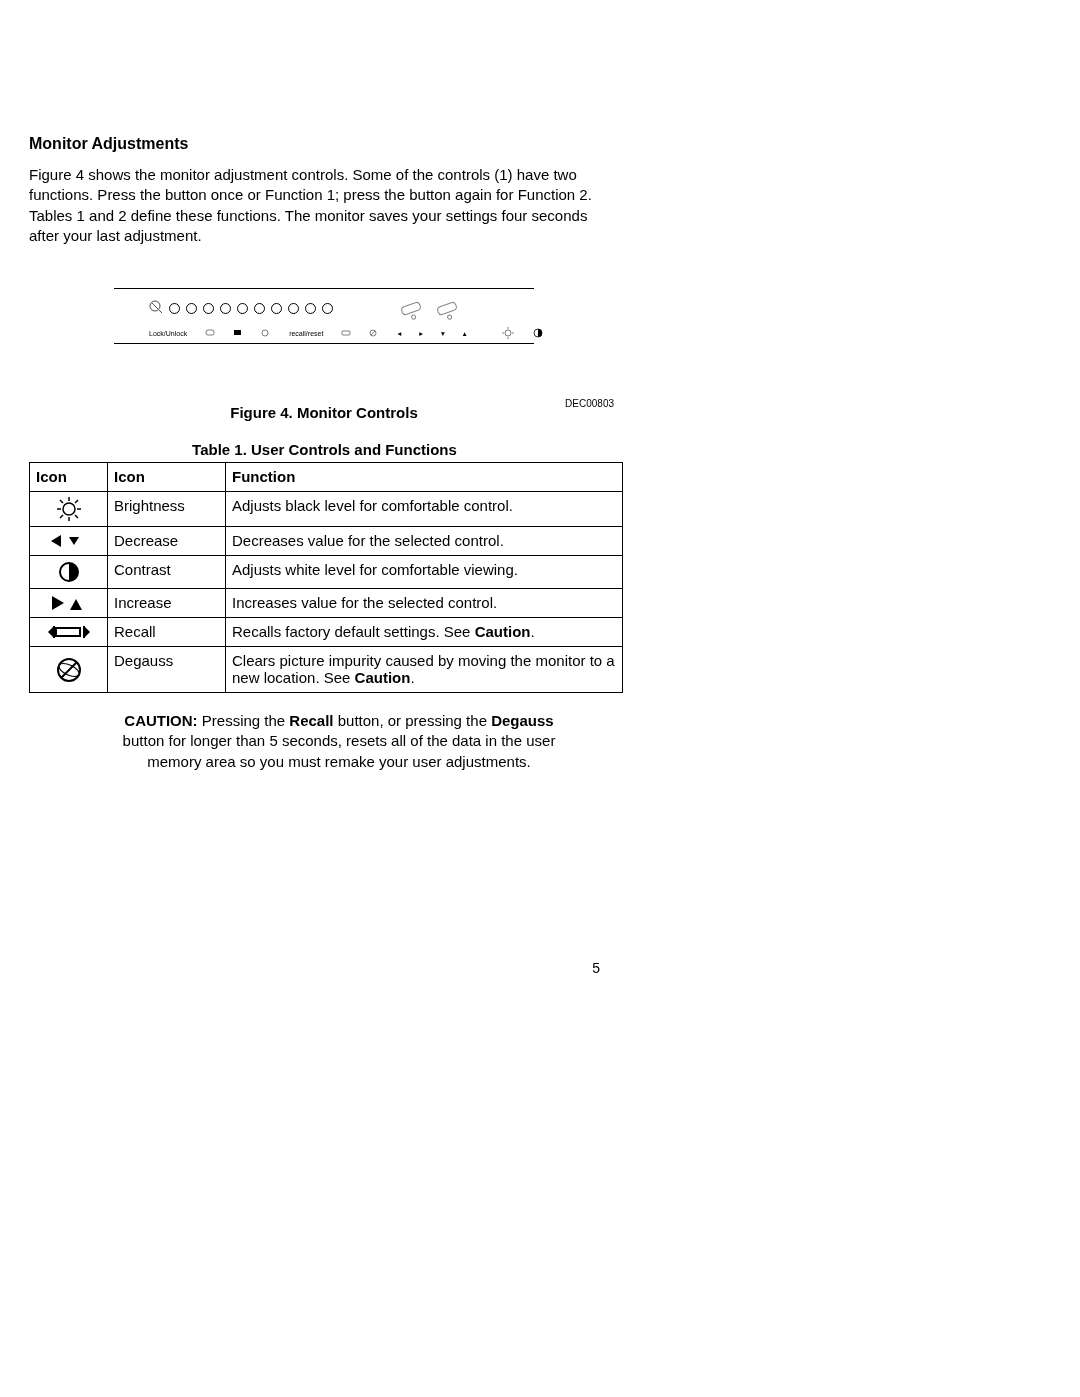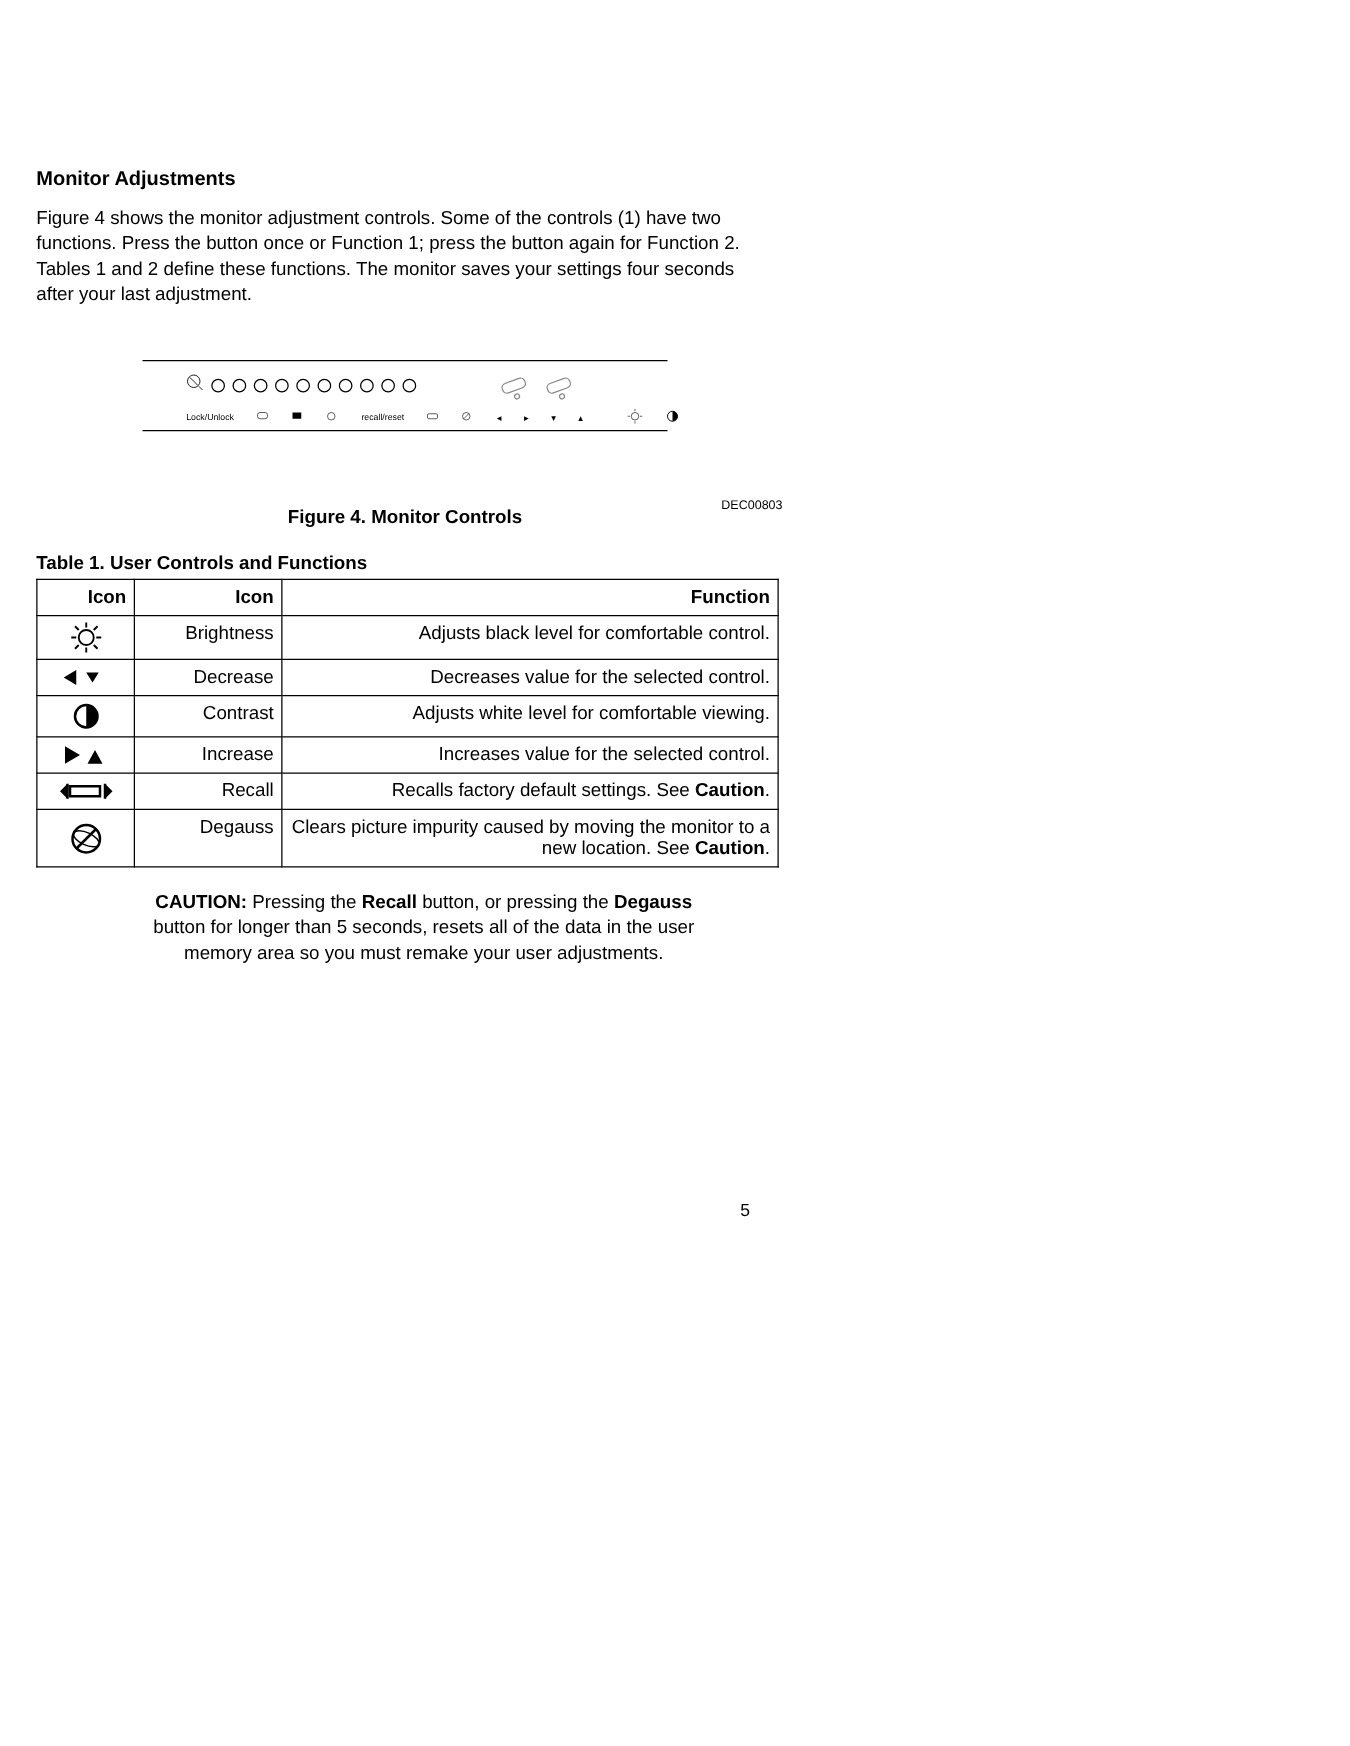--- a/index.html
+++ b/index.html
@@ -89,43 +89,44 @@
 
   .figcode-caption {
     position: relative;
     width: 530px;
     margin-left: 85px;
     margin-bottom: 6px;
   }
   .figcode {
     font-size: 10px;
     position: absolute;
-    right: 18px;
+    right: 30px;
     top: -6px;
     margin-left: 14px;
   }
   .figcaption {
     text-align: center;
     font-weight: bold;
     width: 420px;
   }
 
   .table-title {
     font-weight: bold;
     margin-bottom: 4px;
     margin-top: 20px;
+    text-align: center;
   }
   table {
     border-collapse: collapse;
     width: 594px;
   }
   th, td {
     border: 1px solid #000;
     padding: 5px 6px 6px 6px;
-    text-align: right;
+    text-align: left;
     vertical-align: top;
     font-size: 15px;
   }
   th {
     font-weight: bold;
   }
   col.icon-col { width: 78px; }
   col.name-col { width: 118px; }
   col.func-col { width: auto; }
   .icon-cell {

